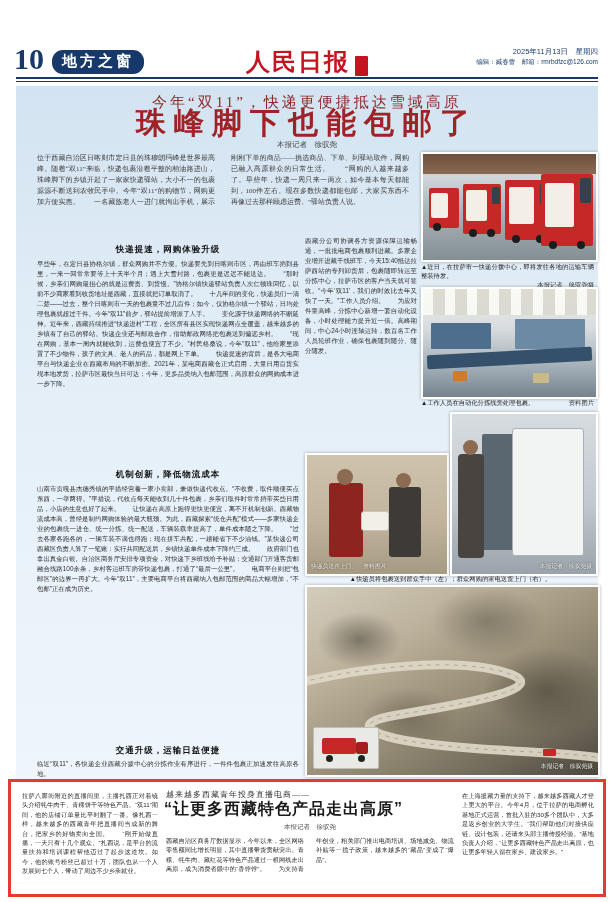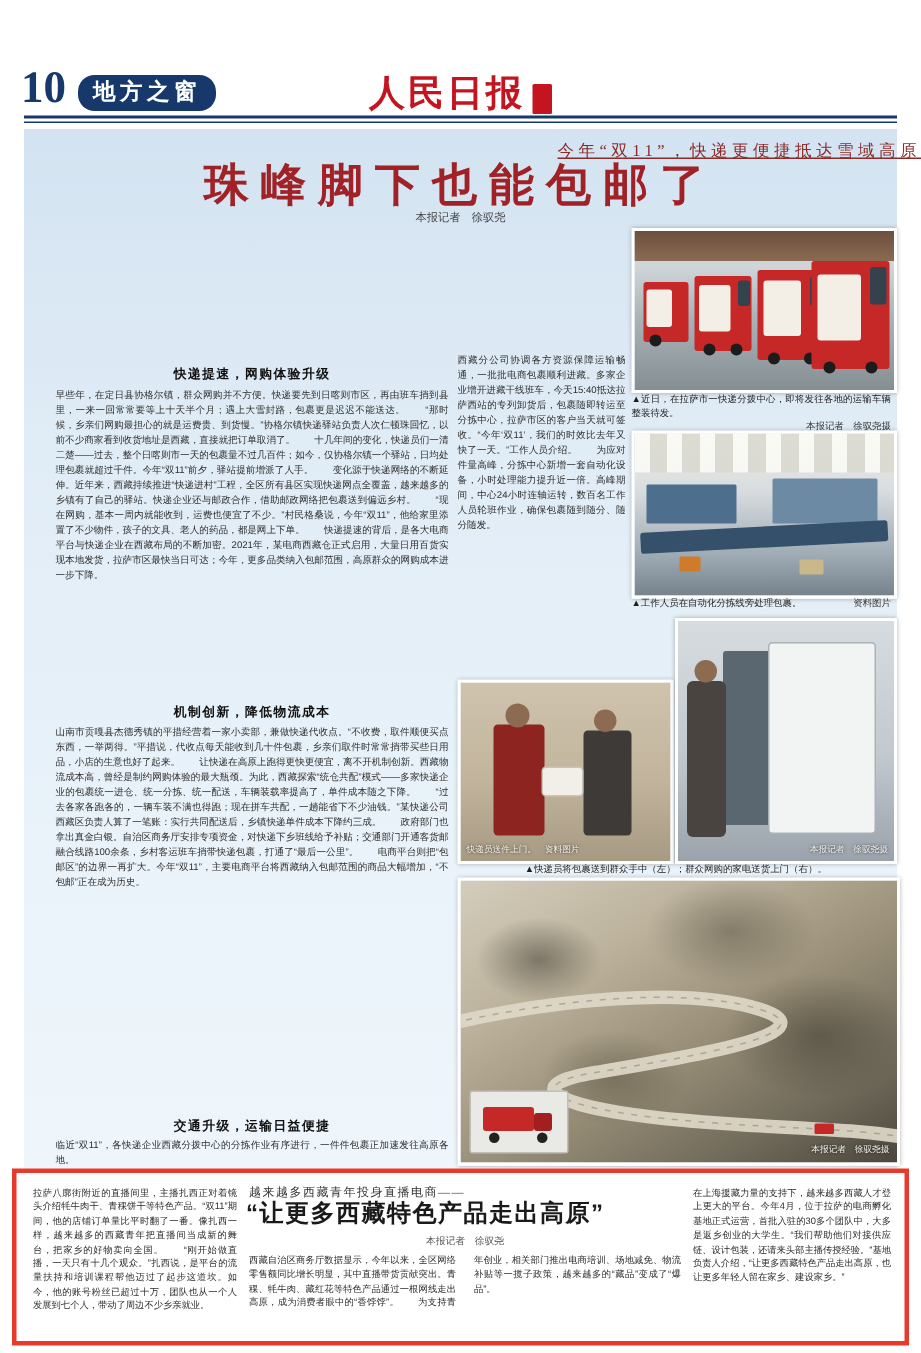--- a/index.html
+++ b/index.html
@@ -18,22 +18,22 @@
   .seal{display:inline-block;width:13px;height:20px;background:#c41420;vertical-align:middle;
         margin-left:5px;border-radius:1px;}
   .dateblock{right:16px;top:47px;text-align:right;color:#1c3f6e;}
   .dateblock .d1{font-size:7.5px;line-height:10px;}
   .dateblock .d2{font-size:6.5px;line-height:9px;}
   .rule1{left:16px;right:16px;top:77px;border-top:2.5px solid #16386b;}
   .rule2{left:16px;right:16px;top:81px;border-top:1px solid #16386b;}
   
   .panel{left:16px;top:86px;width:582px;height:694px;
          background:linear-gradient(180deg,#d3e3f1 0%,#e0ecf6 30%,#eaf3fa 70%,#eef5fb 100%);}
-  .kicker{left:0;right:0;top:93px;text-align:right;font-size:11px;letter-spacing:3px;
-          color:#8b2a28;font-family:"Liberation Serif",serif;text-decoration:underline;}
+  .kicker{left:0;right:0;top:93px;text-align:center;font-size:15px;letter-spacing:3px;
+          color:#8b2a28;font-family:"Liberation Serif",serif;}
   .headline{left:0;right:0;top:103px;text-align:center;font-size:30px;font-weight:bold;
             letter-spacing:8px;color:#a02226;font-family:"Liberation Serif",serif;}
   .byline{left:0;right:0;top:140px;text-align:center;font-size:7.5px;color:#444;}
   .introcols{left:37px;top:153px;width:372px;height:82px;column-count:2;column-gap:16px;
              font-size:7px;line-height:11px;color:#3a3a3a;text-align:justify;overflow:hidden;
              font-family:"Liberation Serif",serif;}
   .subhead{width:262px;text-align:center;font-weight:bold;font-size:8.5px;color:#111;
            letter-spacing:1px;}
   .sh1{left:37px;top:244px;} .sh2{left:37px;top:469px;} .sh3{left:37px;top:745px;}
   .bodytxt{font-size:6.4px;line-height:10px;text-align:justify;color:#2e2e2e;overflow:hidden;}
@@ -111,28 +111,33 @@
 </head>
 <body>
 
 <div class="page">
 
   <div class="abs pagenum">10</div>
   <div class="abs sectionbox">地方之窗</div>
   <div class="abs masthead">
     <span class="mh">人民日报</span><span class="seal"></span>
   </div>
+  <div class="abs dateblock">
+    <div class="d1">2025年11月13日　星期四</div>
+    <div class="d2">编辑：臧春蕾　邮箱：rmrbdfzc@126.com</div>
+  </div>
   <div class="abs rule1"></div>
   <div class="abs rule2"></div>
 
   <div class="abs panel"></div>
   <div class="abs kicker">今年“双11”，快递更便捷抵达雪域高原</div>
   <div class="abs headline">珠峰脚下也能包邮了</div>
   <div class="abs byline">本报记者　徐驭尧</div>
 
+  <div class="abs introcols">位于西藏自治区日喀则市定日县的珠穆朗玛峰是世界最高峰。随着“双11”来临，快递包裹沿着平整的柏油路进山，珠峰脚下的乡镇开起了一家家快递驿站，大小不一的包裹源源不断送到农牧民手中。今年“双11”的购物节，网购更加方便实惠。　　一名藏族老人一进门就掏出手机，展示刚刚下单的商品——挑选商品、下单、到驿站取件，网购已融入高原群众的日常生活。　　“网购的人越来越多了。早些年，快递一周只来一两次，如今基本每天都能到，100件左右。现在多数快递都能包邮，大家买东西不再像过去那样顾虑运费。”驿站负责人说。</div>
 
   <div class="abs subhead sh1">快递提速，网购体验升级</div>
   <div class="abs bodytxt b1">早些年，在定日县协格尔镇，群众网购并不方便。快递要先到日喀则市区，再由班车捎到县里，一来一回常常要等上十天半个月；遇上大雪封路，包裹更是迟迟不能送达。　　“那时候，乡亲们网购最担心的就是运费贵、到货慢。”协格尔镇快递驿站负责人次仁顿珠回忆，以前不少商家看到收货地址是西藏，直接就把订单取消了。　　十几年间的变化，快递员们一清二楚——过去，整个日喀则市一天的包裹量不过几百件；如今，仅协格尔镇一个驿站，日均处理包裹就超过千件。今年“双11”前夕，驿站提前增派了人手。　　变化源于快递网络的不断延伸。近年来，西藏持续推进“快递进村”工程，全区所有县区实现快递网点全覆盖，越来越多的乡镇有了自己的驿站。快递企业还与邮政合作，借助邮政网络把包裹送到偏远乡村。　　“现在网购，基本一周内就能收到，运费也便宜了不少。”村民格桑说，今年“双11”，他给家里添置了不少物件，孩子的文具、老人的药品，都是网上下单。　　快递提速的背后，是各大电商平台与快递企业在西藏布局的不断加密。2021年，某电商西藏仓正式启用，大量日用百货实现本地发货，拉萨市区最快当日可达；今年，更多品类纳入包邮范围，高原群众的网购成本进一步下降。</div>
   <div class="abs subhead sh2">机制创新，降低物流成本</div>
   <div class="abs bodytxt b2">山南市贡嘎县杰德秀镇的平措经营着一家小卖部，兼做快递代收点。“不收费，取件顺便买点东西，一举两得。”平措说，代收点每天能收到几十件包裹，乡亲们取件时常常捎带买些日用品，小店的生意也好了起来。　　让快递在高原上跑得更快更便宜，离不开机制创新。西藏物流成本高，曾经是制约网购体验的最大瓶颈。为此，西藏探索“统仓共配”模式——多家快递企业的包裹统一进仓、统一分拣、统一配送，车辆装载率提高了，单件成本随之下降。　　“过去各家各跑各的，一辆车装不满也得跑；现在拼车共配，一趟能省下不少油钱。”某快递公司西藏区负责人算了一笔账：实行共同配送后，乡镇快递单件成本下降约三成。　　政府部门也拿出真金白银。自治区商务厅安排专项资金，对快递下乡班线给予补贴；交通部门开通客货邮融合线路100余条，乡村客运班车捎带快递包裹，打通了“最后一公里”。　　电商平台则把“包邮区”的边界一再扩大。今年“双11”，主要电商平台将西藏纳入包邮范围的商品大幅增加，“不包邮”正在成为历史。</div>
   <div class="abs subhead sh3">交通升级，运输日益便捷</div>
   <div class="abs bodytxt b3">临近“双11”，各快递企业西藏分拨中心的分拣作业有序进行，一件件包裹正加速发往高原各地。</div>
   <div class="abs bodytxt bmid">西藏分公司协调各方资源保障运输畅通，一批批电商包裹顺利进藏。多家企业增开进藏干线班车，今天15:40抵达拉萨西站的专列卸货后，包裹随即转运至分拣中心，拉萨市区的客户当天就可签收。“今年‘双11’，我们的时效比去年又快了一天。”工作人员介绍。　　为应对件量高峰，分拣中心新增一套自动化设备，小时处理能力提升近一倍。高峰期间，中心24小时连轴运转，数百名工作人员轮班作业，确保包裹随到随分、随分随发。</div>
 
   <div class="abs photo ph1">

